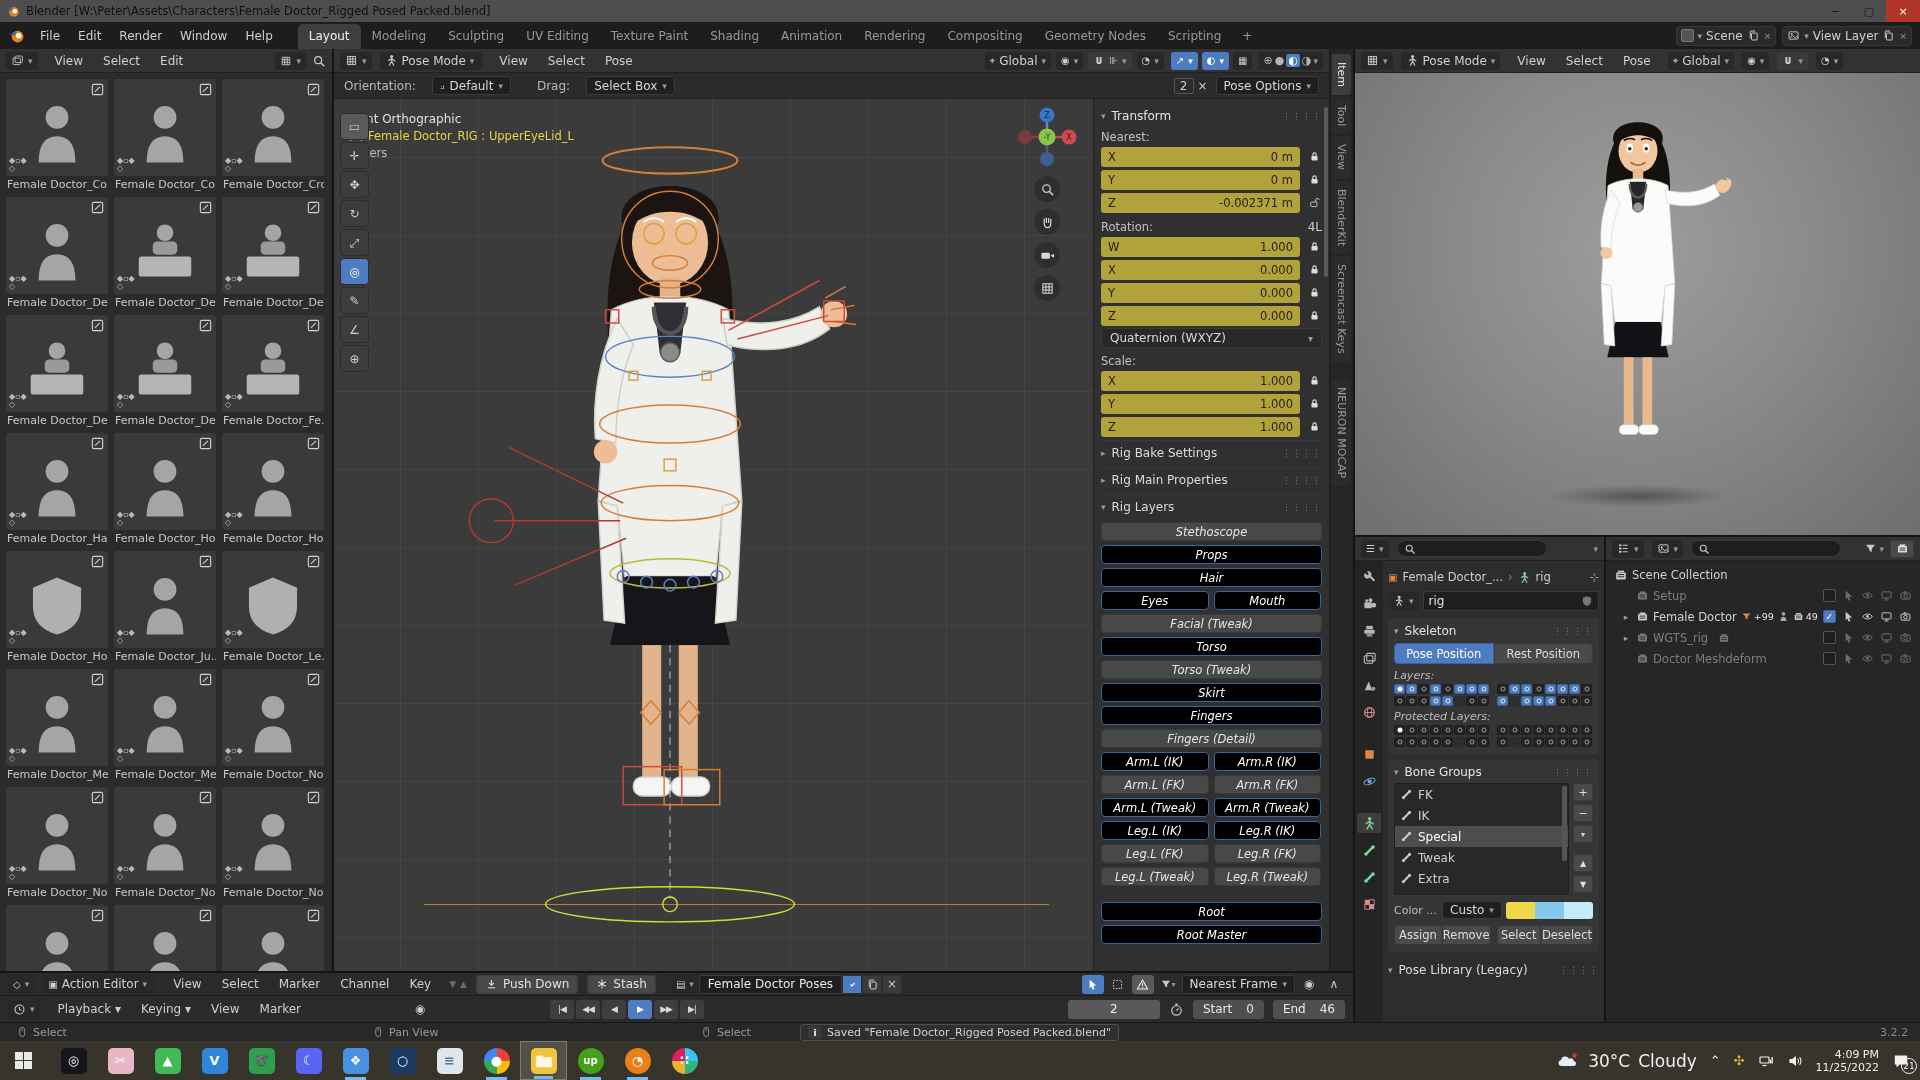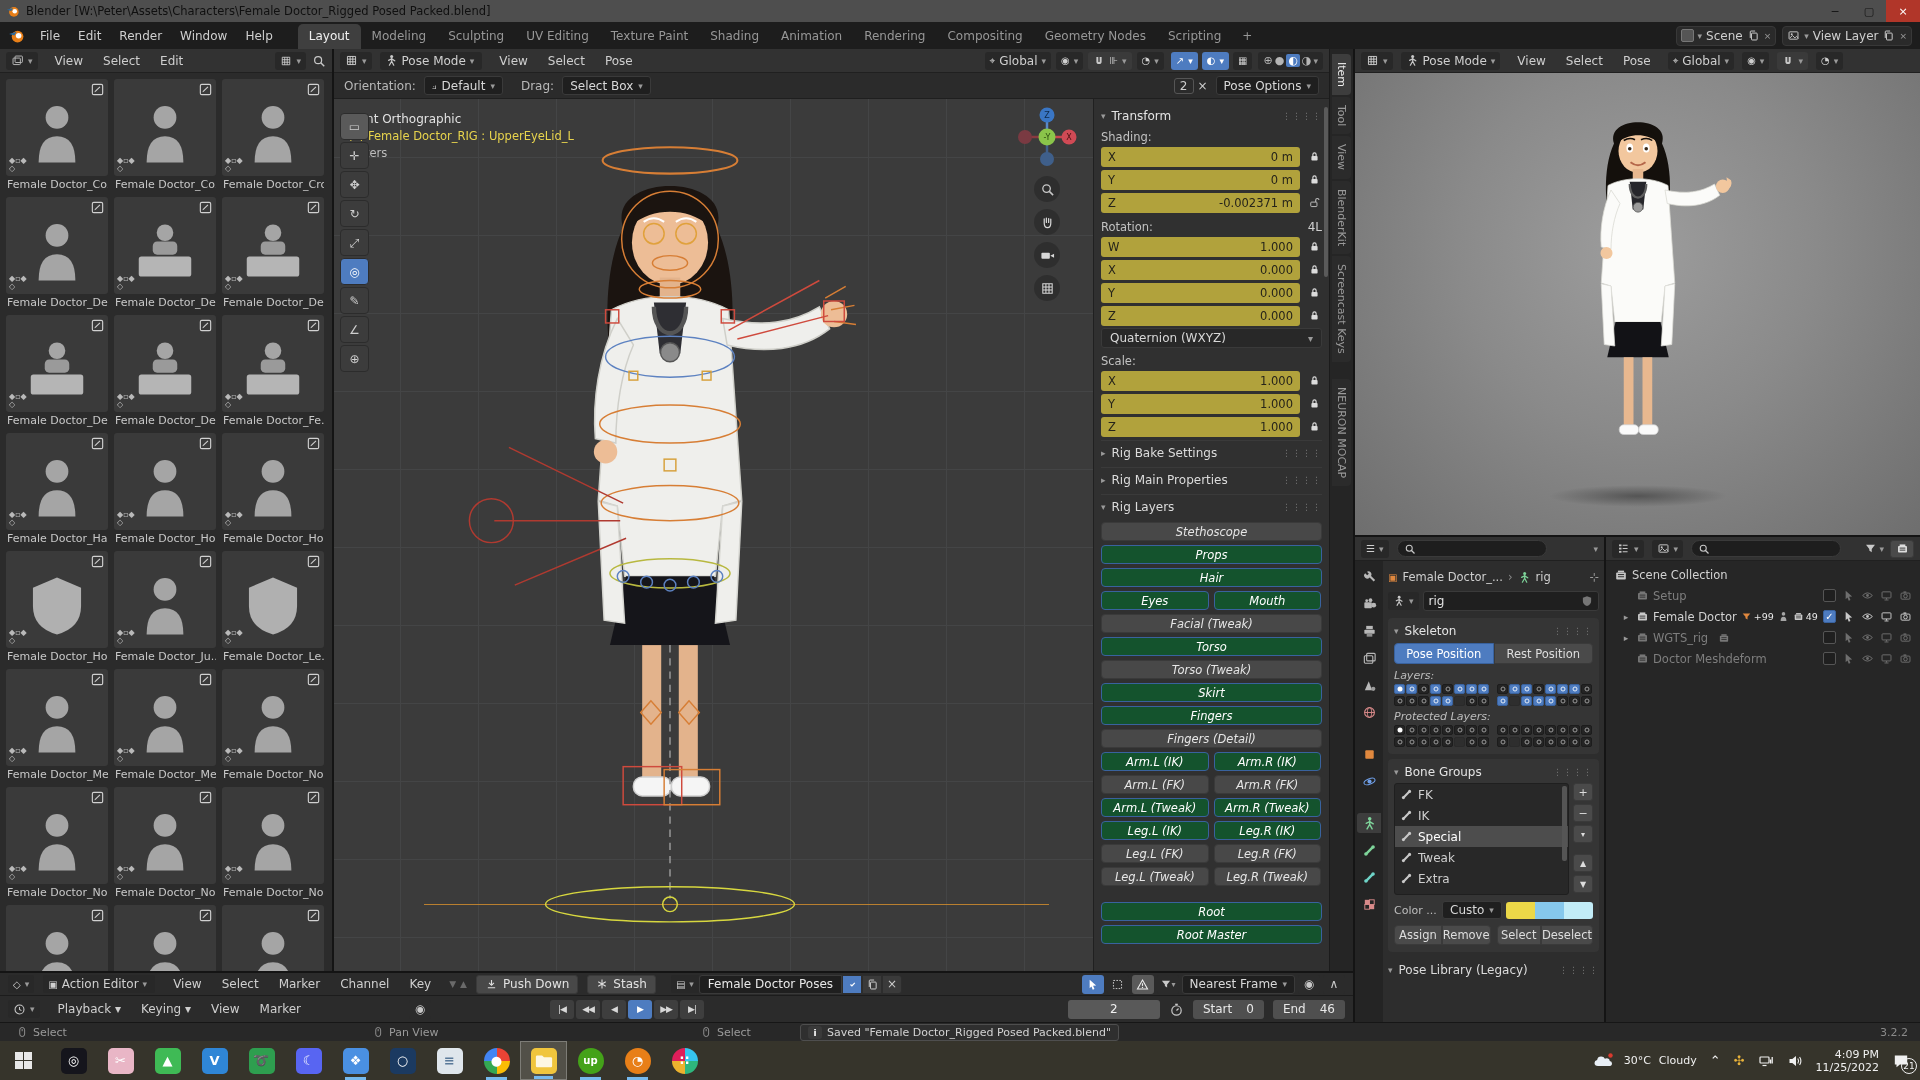--- a/index.html
+++ b/index.html
@@ -41,21 +41,21 @@
   .asset-cell { width:102px; }
   .asset-thumb { width:102px; height:97px; background:#3a3a3a; border-radius:3px; position:relative; display:flex; align-items:flex-end; justify-content:center; overflow:hidden; }
   .asset-thumb svg.fig { width:70px; height:84px; }
   .asset-badge { position:absolute; top:3px; right:3px; width:15px; height:15px; opacity:.9; }
   .asset-mini { position:absolute; left:3px; bottom:3px; color:#b9b9b9; font-size:8px; line-height:8px; }
   .asset-label { color:#c8c8c8; font-size:11px; padding:2px 1px 0; white-space:nowrap; overflow:hidden; }
 
   
   #viewport { flex:1; position:relative; background:#3b3b3b; min-width:0; }
   #vp-header { position:relative; z-index:5; }
-  #vp-toolsettings { height:26px; background:#2b2b2b; border-bottom:1px solid #1f1f1f; display:flex; align-items:center; padding:0 10px; gap:8px; color:#b9b9b9; }
+  #vp-toolsettings { height:26px; background:#2b2b2b; border-bottom:1px solid #1f1f1f; display:flex; align-items:center; padding:0 10px; gap:16px; color:#b9b9b9; }
   .vp-chip { background:#1f1f1f; border:1px solid #3a3a3a; border-radius:3px; height:19px; display:flex; align-items:center; gap:5px; padding:0 7px; color:#d8d8d8; }
   #vp-canvas { position:absolute; left:0; top:50px; right:0; bottom:0; overflow:hidden;
     background-image:linear-gradient(#444546 1px, transparent 1px), linear-gradient(90deg,#444546 1px, transparent 1px);
     background-size:78px 78px; background-position:-12px -20px; }
   #vp-overlay-text { position:absolute; left:14px; top:12px; line-height:17px; z-index:4; }
   #vp-overlay-text .l1 { color:#e2e2e2; font-size:12px; }
   #vp-overlay-text .l2 { color:#e8d44d; font-size:11.5px; }
   #vp-overlay-text .l3 { color:#bdbdbd; font-size:11.5px; }
   #vp-toolbar { position:absolute; left:6px; top:14px; z-index:4; display:flex; flex-direction:column; gap:2px; }
   .tool-btn { width:29px; height:27px; background:#3c3c3c; border:1px solid #2c2c2c; border-radius:4px; display:flex; align-items:center; justify-content:center; color:#cfcfcf; }
@@ -76,21 +76,21 @@
   .tr-field .val { margin-left:auto; }
   .lock-w { width:16px; display:flex; justify-content:center; }
   .rot-badge { color:#cfcfcf; }
   .mode-chip { background:#282828; border:1px solid #3a3a3a; border-radius:3px; height:20px; display:flex; align-items:center; padding:0 8px; color:#d8d8d8; margin:2px 0 6px; }
   .mode-chip .chv { margin-left:auto; color:#9a9a9a; font-size:10px; }
   .collapsed-pnl { height:24px; display:flex; align-items:center; gap:6px; color:#dcdcdc; border-top:1px solid #3a3a3a; margin-top:3px; }
   .collapsed-pnl .grip { margin-left:auto; color:#6d6d6d; font-size:9px; letter-spacing:1px; }
   #rig-buttons { display:flex; flex-wrap:wrap; gap:4px 5px; margin-top:4px; }
   .rig-btn { height:19px; border-radius:4px; display:flex; align-items:center; justify-content:center; font-size:11.5px; color:#e6e6e6; background:#484848; border:1px solid #3a3a3a; flex:0 0 100%;font-style:italic; }
   .rig-btn.half { flex:0 0 calc(50% - 3px); }
-  .rig-btn.on { background:#14532d; border-color:#39629e; color:#fff; }
+  .rig-btn.on { background:#000000; border-color:#39629e; color:#fff; }
   .rig-gap { flex:0 0 100%; height:8px; }
   #npanel .scroll { position:absolute; right:1px; top:8px; width:4px; height:170px; background:#5a5a5a; border-radius:2px; }
 
   
   #side-tabs { width:24px; background:#252525; border-left:1px solid #1b1b1b; padding-top:4px; display:flex; flex-direction:column; align-items:center; }
   .side-tab { writing-mode:vertical-rl; font-size:11px; color:#9a9a9a; padding:8px 3px; margin:1px 0; border-radius:0 4px 4px 0; background:#2b2b2b; }
   .side-tab.active { background:#3d3d3d; color:#ececec; }
   .side-tab.far { margin-top:16px; }
 
   
@@ -184,21 +184,21 @@
   .winlogo { display:grid; grid-template-columns:8px 8px; grid-template-rows:8px 8px; gap:1px; }
   .winlogo i { background:#e8e8e8; }
   #tb-search { width:350px; background:#f4f4f4; border:1px solid #8a8a8a; display:flex; align-items:center; padding:0 10px; gap:8px; color:#555; }
   #tb-search .ph { flex:1; font-size:12.5px; color:#4f4f4f; }
   #tb-apps { display:flex; align-items:stretch; margin-left:4px; }
   .tb-app { width:47px; display:flex; align-items:center; justify-content:center; position:relative; }
   .tb-app.activebg { background:rgba(255,255,255,.14); border:1px solid rgba(255,255,255,.25); }
   .tb-app .under { position:absolute; bottom:0; left:13px; right:13px; height:3px; background:#76b9ed; }
   .app-ic { width:26px; height:26px; border-radius:5px; display:flex; align-items:center; justify-content:center; font-weight:bold; color:#fff; font-size:13px; }
   #tb-tray { margin-left:auto; display:flex; align-items:center; gap:13px; padding-right:10px; color:#f0f0f0; }
-  #tb-weather { display:flex; align-items:center; gap:8px; font-size:11px; }
+  #tb-weather { display:flex; align-items:center; gap:8px; font-size:17px; }
   #tb-clock { text-align:right; font-size:11px; line-height:13px; }
   #tb-notif { position:relative; display:flex; align-items:center; }
   #tb-notif .badge { position:absolute; right:-7px; bottom:-4px; border:1px solid #f0f0f0; border-radius:50%; width:16px; height:16px; font-size:9px; display:flex; align-items:center; justify-content:center; }
   .tray-glyph { font-size:13px; color:#f0f0f0; }
 </style>
 </head>
 <body>
 
 <svg width="0" height="0" style="position:absolute">
   <defs>
@@ -972,21 +972,21 @@
             </g>
           </svg>
         </div>
 
         <div id="npanel">
           <div class="pnl-h">
               <span style="font-size:9px;color:#9a9a9a">▾</span>
             <span>Transform</span>
             <span class="grip">⋮⋮⋮⋮</span>
             </div>
-          <div class="pnl-sub">Shading:</div>
+          <div class="pnl-sub">Nearest:</div>
           <div id="loc-rows">
               <div class="tr-row">
                 <div class="tr-field">
                   <span class="ax">X</span>
                   <span class="val">0 m</span>
                 </div>
                 <div class="lock-w">
                   <svg class="ic" width="13" height="13">
                     <use href="#sym-lock"></use>
                   </svg>

